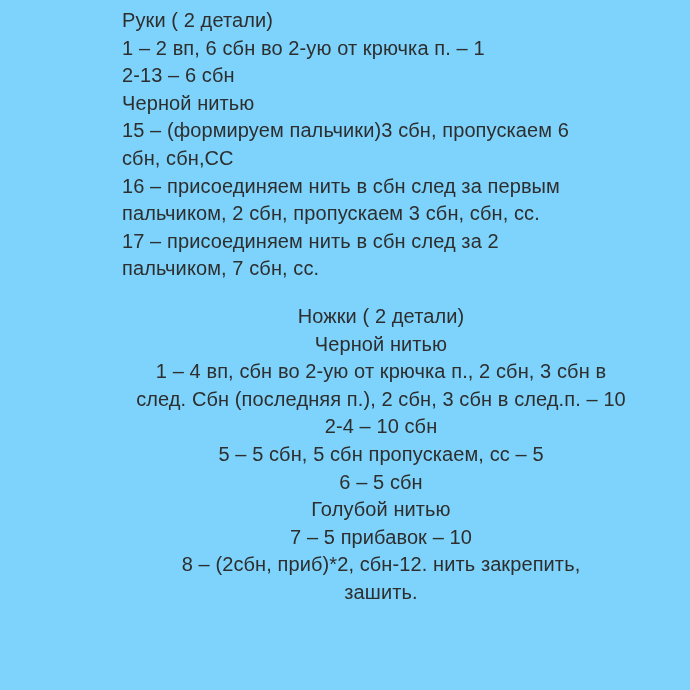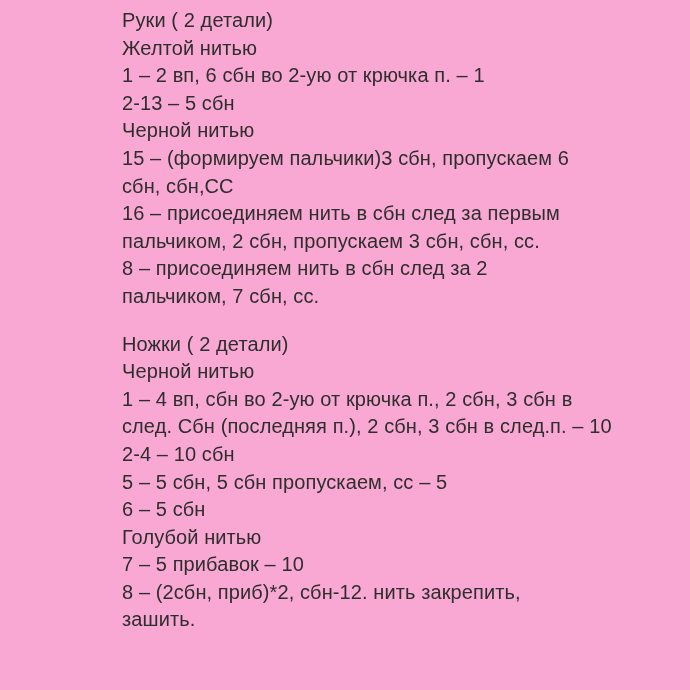--- a/index.html
+++ b/index.html
@@ -4,59 +4,59 @@
 <style>
   html, body {
     margin: 0;
     padding: 0;
     background: #ffffff;
   }
   .page {
     position: relative;
     width: 690px;
     height: 690px;
-    background: #f9a8d4;
+    background: #7dd3fc;
     overflow: hidden;
     font-family: "Liberation Sans", "DejaVu Sans", sans-serif;
     color: #2e2e2e;
   }
   .doc {
     padding: 7px 50px 0 122px;
     font-size: 20px;
     line-height: 27.6px;
     letter-spacing: 0.1px;
   }
   .section {
     display: block;
   }
   .section + .section {
     margin-top: 20px;
+    text-align: center;
   }
   .line {
     white-space: nowrap;
     height: 27.6px;
   }
 </style>
 </head>
 <body>
 
 <div class="page">
   <div class="doc">
 
     <div class="section">
       <div class="line">Руки ( 2 детали)</div>
-      <div class="line">Желтой нитью</div>
       <div class="line">1 – 2 вп, 6 сбн во 2-ую от крючка п. – 1</div>
-      <div class="line">2-13 – 5 сбн</div>
+      <div class="line">2-13 – 6 сбн</div>
       <div class="line">Черной нитью</div>
       <div class="line">15 – (формируем пальчики)3 сбн, пропускаем 6</div>
       <div class="line">сбн, сбн,СС</div>
       <div class="line">16 – присоединяем нить в сбн след за первым</div>
       <div class="line">пальчиком, 2 сбн, пропускаем 3 сбн, сбн, сс.</div>
-      <div class="line">8 – присоединяем нить в сбн след за 2</div>
+      <div class="line">17 – присоединяем нить в сбн след за 2</div>
       <div class="line">пальчиком, 7 сбн, сс.</div>
     </div>
 
     <div class="section">
       <div class="line">Ножки ( 2 детали)</div>
       <div class="line">Черной нитью</div>
       <div class="line">1 – 4 вп, сбн во 2-ую от крючка п., 2 сбн, 3 сбн в</div>
       <div class="line">след. Сбн (последняя п.), 2 сбн, 3 сбн в след.п. – 10</div>
       <div class="line">2-4 – 10 сбн</div>
       <div class="line">5 – 5 сбн, 5 сбн пропускаем, сс – 5</div>

